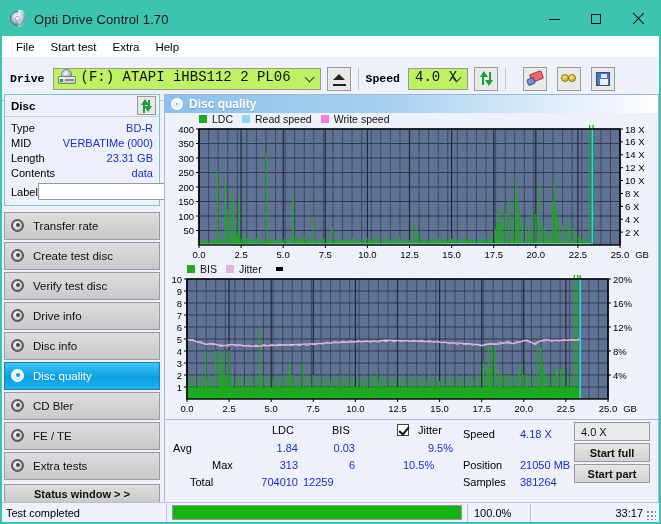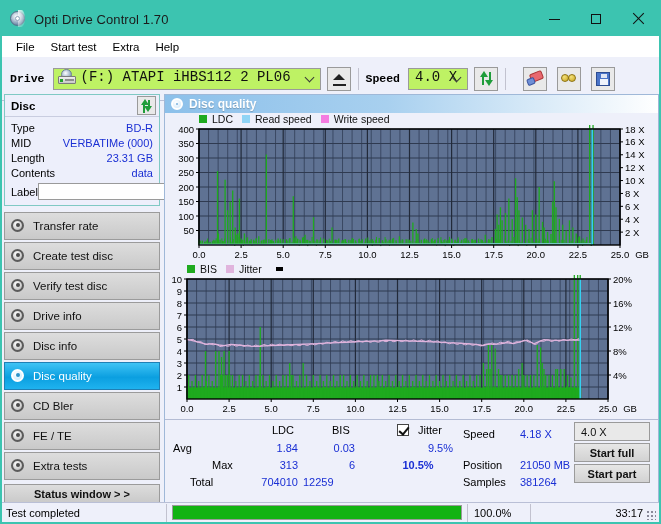--- a/index.html
+++ b/index.html
@@ -1614,21 +1614,21 @@
       <div class="cell" style="left:253px; top:4px;">Jitter</div>
 
       <div class="cell" style="left:8px;  top:22px;">Avg</div>
       <div class="cell val" style="left:93px; top:22px; width:40px; text-align:right;">1.84</div>
       <div class="cell val" style="left:150px; top:22px; width:40px; text-align:right;">0.03</div>
       <div class="cell val" style="left:238px; top:22px; width:50px; text-align:right;">9.5%</div>
 
       <div class="cell" style="left:8px;  top:39px;padding-left:39px;">Max</div>
       <div class="cell val" style="left:93px; top:39px; width:40px; text-align:right;">313</div>
       <div class="cell val" style="left:150px; top:39px; width:40px; text-align:right;">6</div>
-      <div class="cell val" style="left:228px; top:39px; width:50px; text-align:center;font-weight:bold;">10.5%</div>
+      <div class="cell val" style="left:238px; top:39px; width:50px; text-align:left;">10.5%</div>
 
       <div class="cell" style="left:25px;  top:56px;">Total</div>
       <div class="cell val" style="left:73px; top:56px; width:60px; text-align:right;">704010</div>
       <div class="cell val" style="left:138px; top:56px; width:52px; text-align:left;">12259</div>
 
       <div class="cell" style="left:298px; top:8px;">Speed</div>
       <div class="cell val" style="left:355px; top:8px;">4.18 X</div>
       <div class="cell" style="left:298px; top:39px;">Position</div>
       <div class="cell val" style="left:355px; top:39px;">21050 MB</div>
       <div class="cell" style="left:298px; top:56px;">Samples</div>

